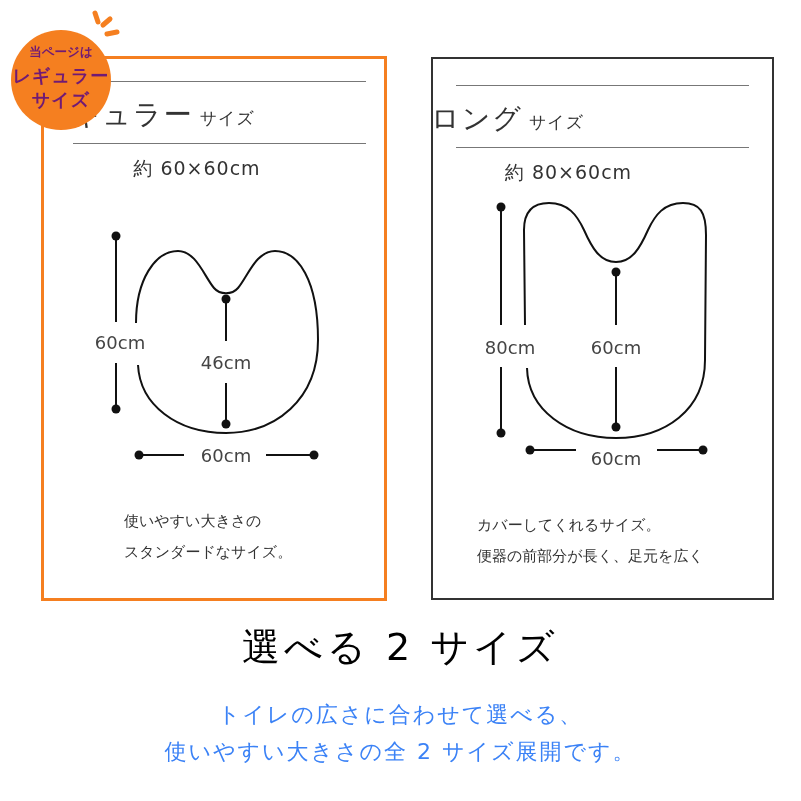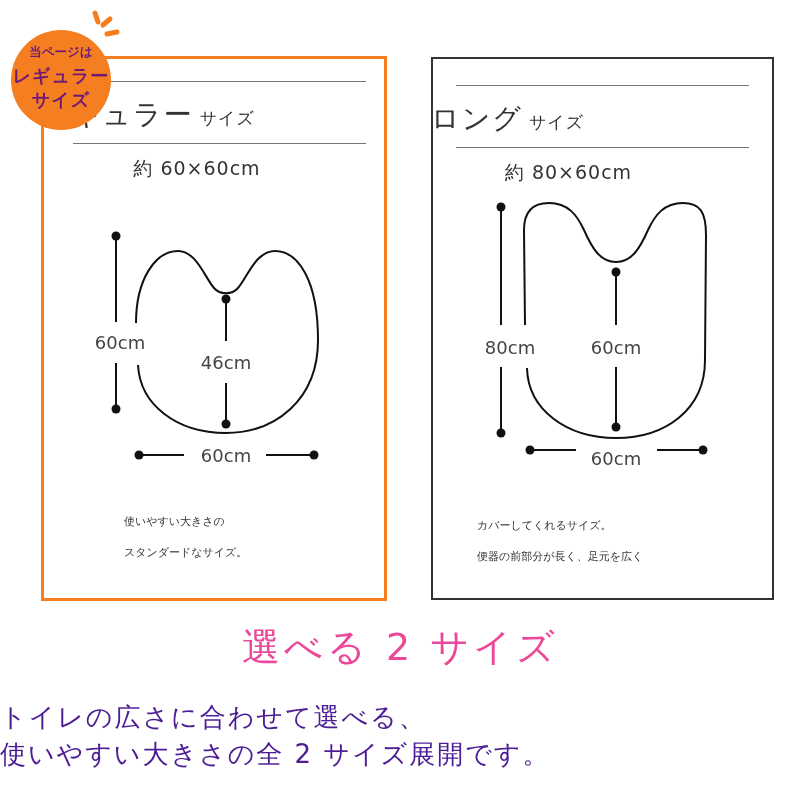--- a/index.html
+++ b/index.html
@@ -6,30 +6,30 @@
   body { width:801px; height:801px; position:relative; overflow:hidden;
          font-family:"DejaVu Sans","Liberation Sans",sans-serif; color:#333333; }
   .panel { position:absolute; box-sizing:border-box; background:#fff; }
   .panel-regular { left:41px; top:56px; width:346px; height:545px; border:3px solid #F57F20; }
   .panel-long { left:431px; top:57px; width:343px; height:543px; border:2px solid #333333; }
   .hr { position:absolute; height:1px; background:#777777; }
   .title { position:absolute; left:0; right:0; text-align:left; white-space:nowrap; }
   .title .big { font-size:28px; letter-spacing:2px; }
   .title .small { font-size:17px; margin-left:6px; letter-spacing:1px; }
   .approx { position:absolute; left:0; right:0; text-align:center; font-size:19px; letter-spacing:1px; }
-  .desc { position:absolute; font-size:11px; line-height:31px; color:#333; white-space:nowrap; }
+  .desc { position:absolute; font-size:15px; line-height:31px; color:#333; white-space:nowrap; }
   svg.shapes { position:absolute; left:0; top:0; }
   .dim-label { font-family:"DejaVu Sans","Liberation Sans",sans-serif; font-size:18px; fill:#444444; }
   .badge { position:absolute; left:11px; top:30px; width:100px; height:100px; border-radius:50%;
            background:#F57F20; color:#701a75; text-align:center; }
   .badge .l1 { position:absolute; top:14px; left:0; right:0; font-size:12.5px; font-weight:bold; }
   .badge .l2 { position:absolute; top:34px; left:0; right:0; font-size:18px; font-weight:bold; letter-spacing:1px; }
   .badge .l3 { position:absolute; top:58px; left:0; right:0; font-size:18px; font-weight:bold; letter-spacing:1px; }
-  .headline { position:absolute; top:622px; left:0; right:0; text-align:center; font-size:38px; letter-spacing:4px; color:#ec4899; }
-  .sub { position:absolute; left:0; right:0; font-size:26px; letter-spacing:2px; color:#4c1d95; }
+  .headline { position:absolute; top:622px; left:0; right:0; text-align:center; font-size:38px; letter-spacing:4px; color:#000000; }
+  .sub { position:absolute; left:0; right:0; text-align:center; font-size:22px; letter-spacing:2px; color:#3b82f6; }
 </style>
 </head>
 <body>
 
 <div class="panel panel-regular"></div>
 <div class="hr" style="left:73px; top:81px; width:293px;"></div>
 <div class="title" style="left:41px; width:346px; right:auto; top:96px;">
   <span class="big">レギュラー</span><span class="small">サイズ</span>
 </div>
 <div class="hr" style="left:73px; top:143px; width:293px;"></div>

